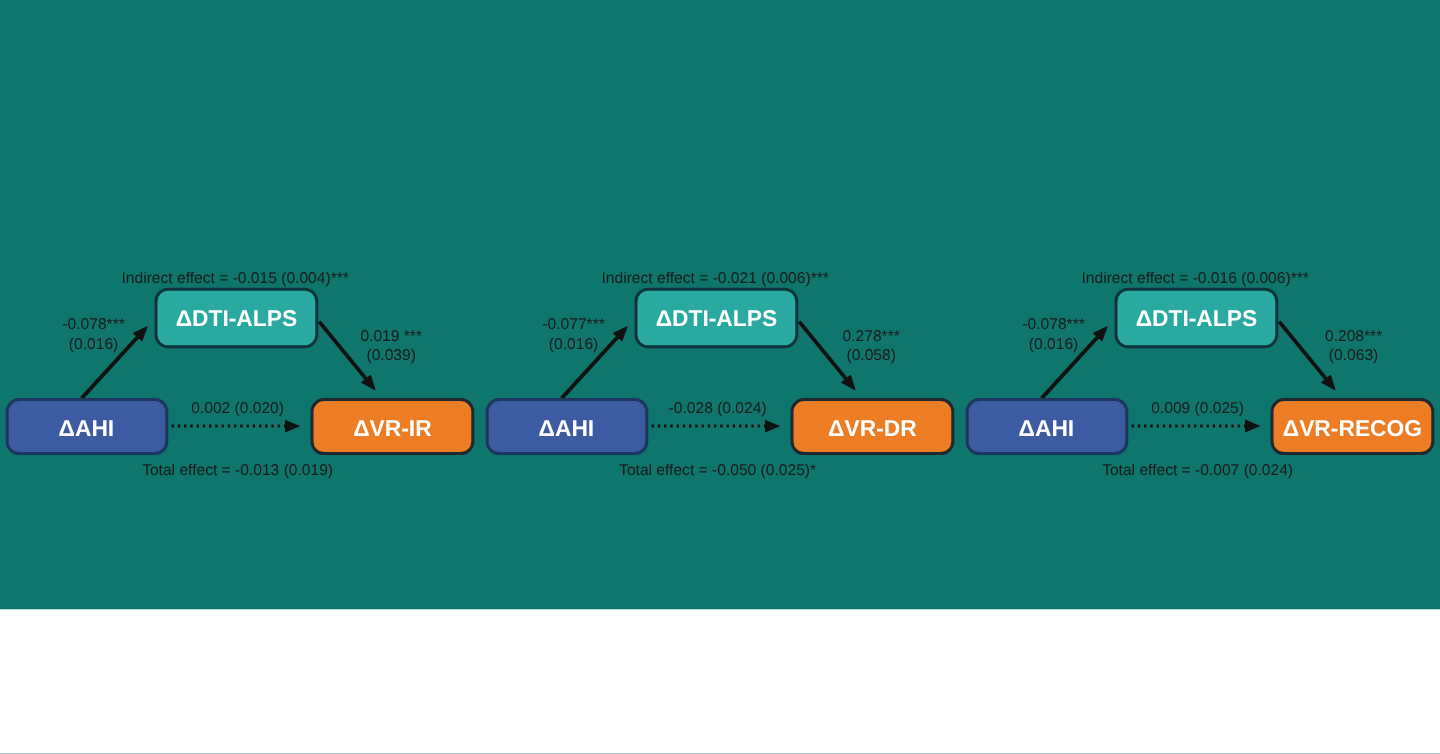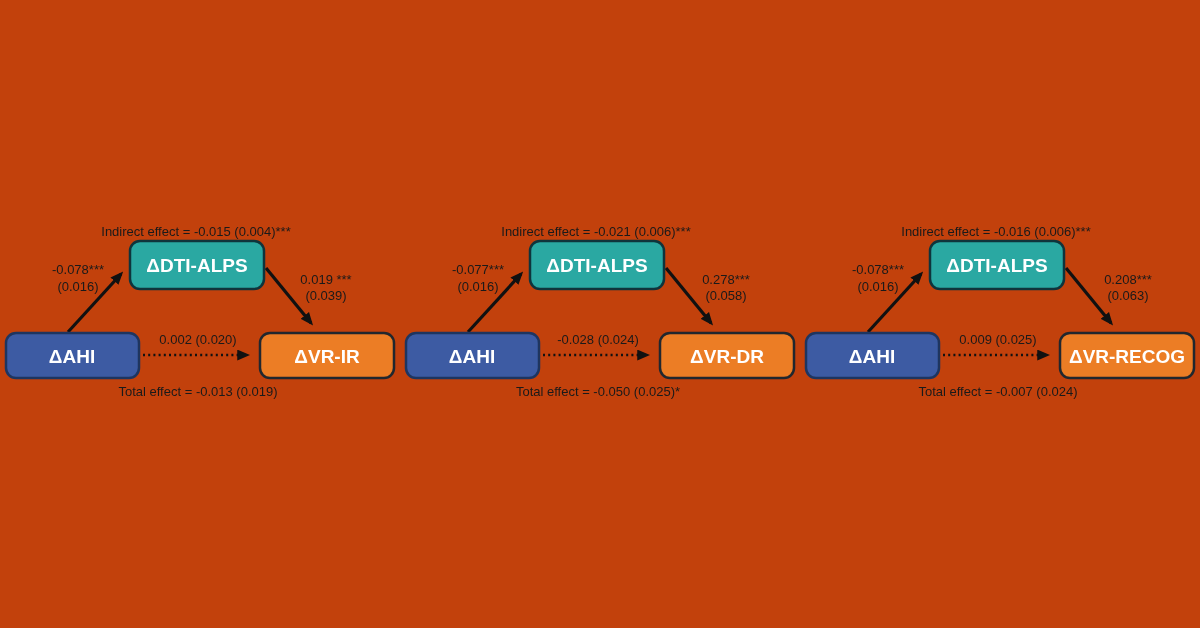--- a/index.html
+++ b/index.html
@@ -5,22 +5,22 @@
 <style>
   html, body {
     margin: 0;
     padding: 0;
     background: #ffffff;
     font-family: "Liberation Sans", sans-serif;
   }
   #figure {
     position: relative;
     width: 1200px;
-    height: 628px;
-    background: #c2410c;
+    height: 508px;
+    background: #0f766e;
     overflow: hidden;
     text-align: center;
   }
   .diagram-row {
     position: absolute;
     top: 213px;
     left: 0;
     display: flex;
   }
   svg.panel { display: block; }

